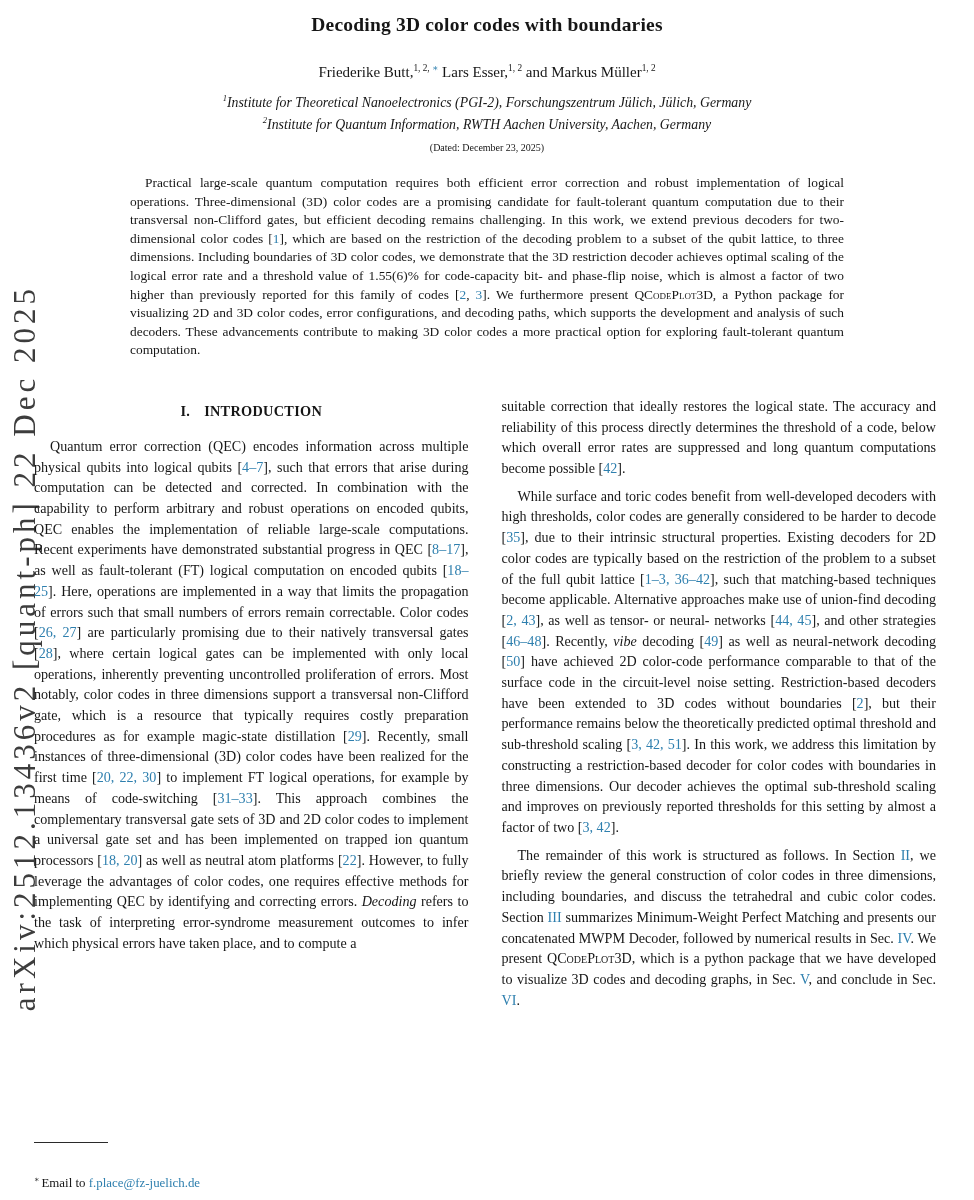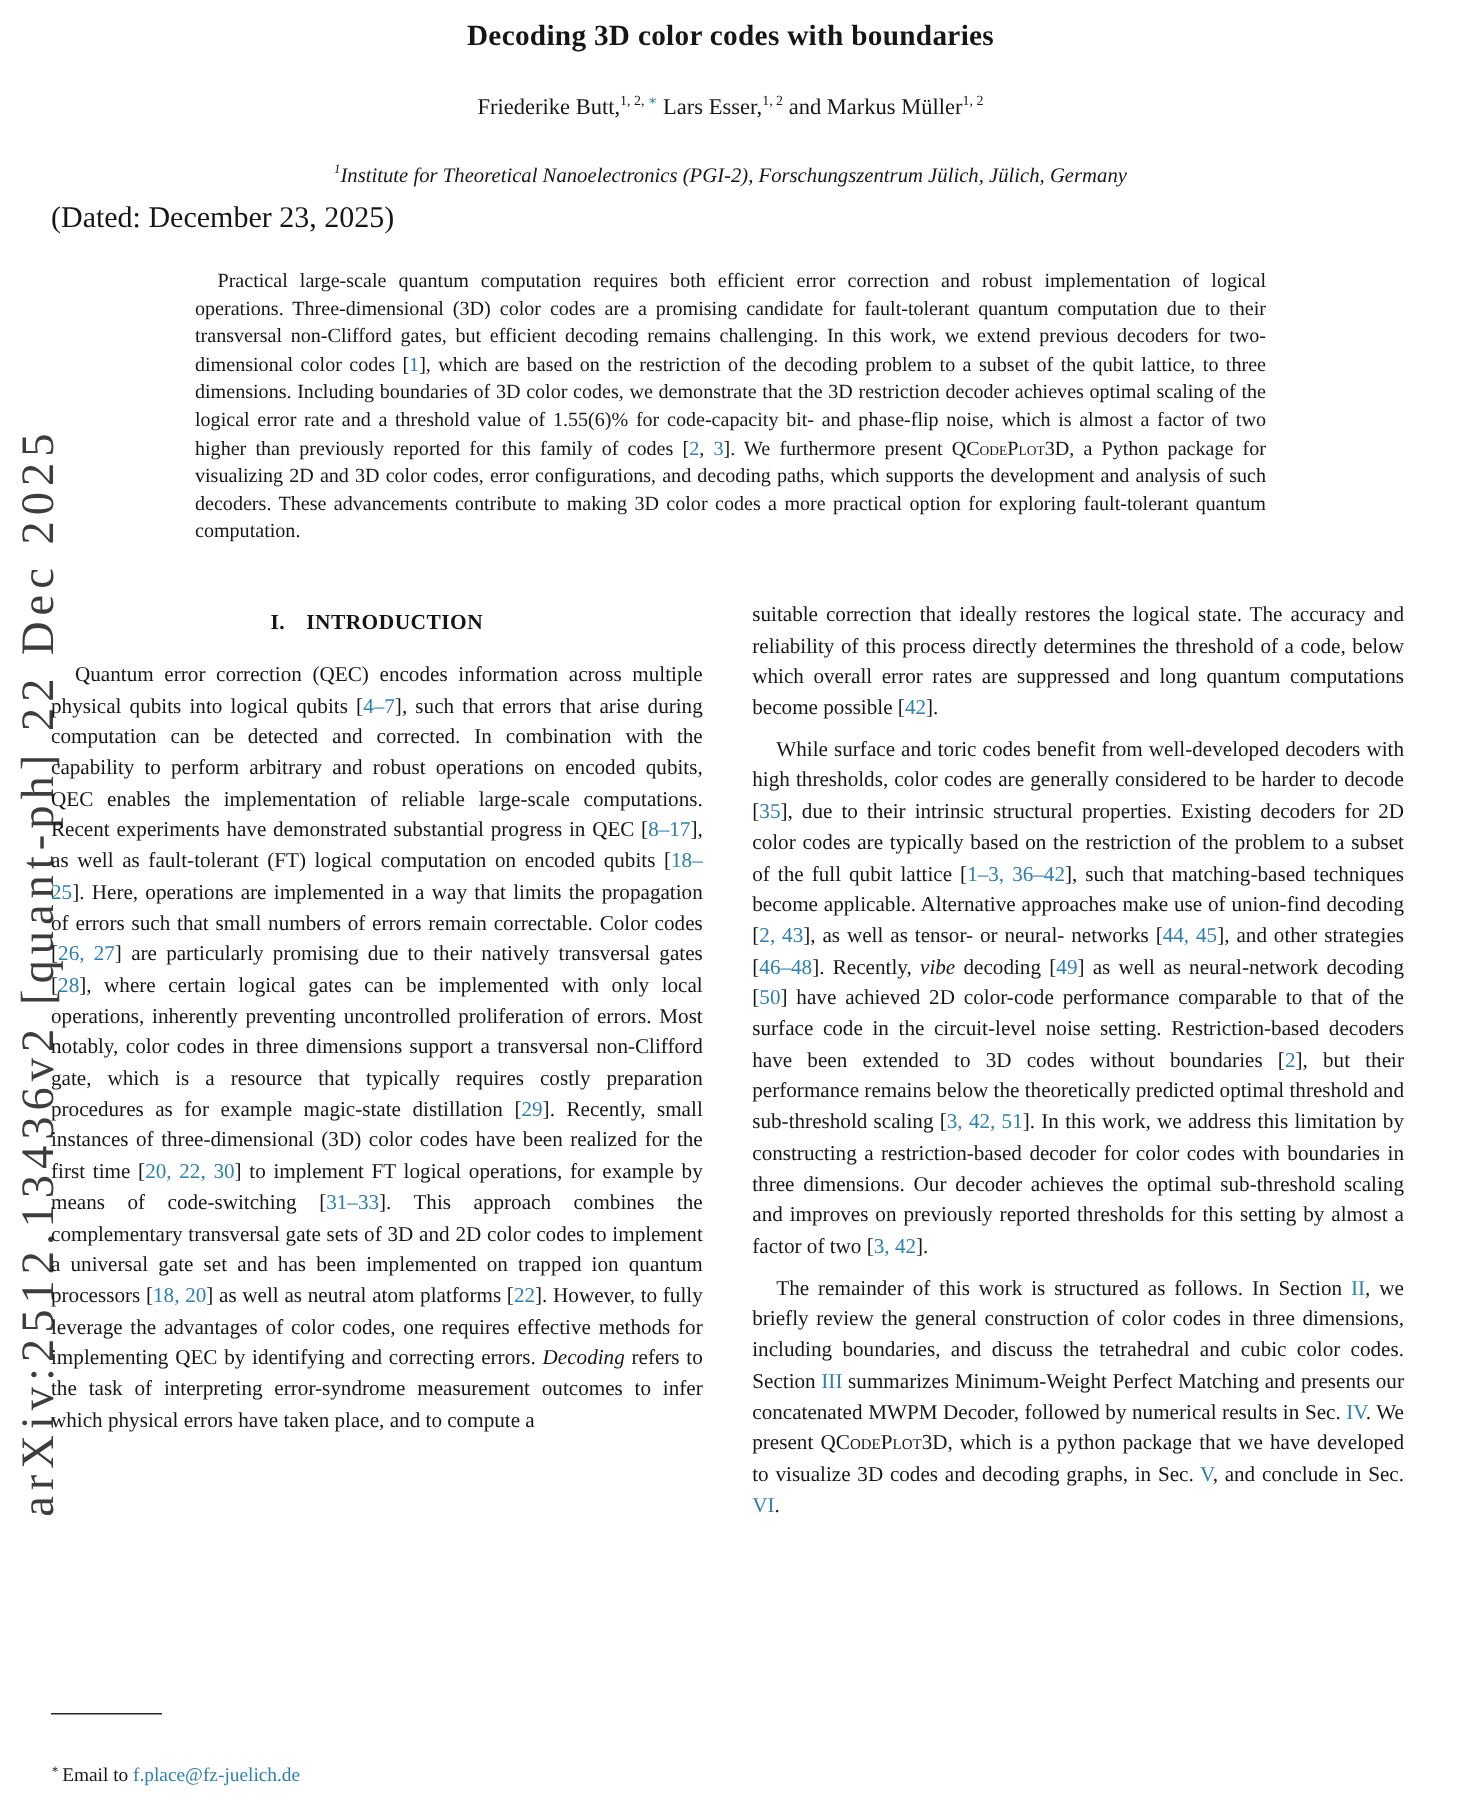--- a/index.html
+++ b/index.html
@@ -19,23 +19,23 @@
   .stamp-text {
     writing-mode: vertical-rl; transform: rotate(180deg);
     font-size: 31px; color: #3d3d3d; letter-spacing: 4px; white-space: nowrap;
   }
 
   .content { position: absolute; left: 0; top: 0; width: 974px; height: 1200px; padding: 6px 34px 0 34px; }
 
   .title { font-size: 19.5px; font-weight: 700; text-align: center; margin: 8px 0 0 0; letter-spacing: 0.2px; }
   .authors { text-align: center; font-size: 15px; margin-top: 28px; }
   .affil { text-align: center; font-style: italic; font-size: 13.8px; line-height: 1.45; }
-  .affil-1 { margin-top: 26px; }
+  .affil-1 { margin-top: 12px; }
   .affil-2 { margin-top: 2px; }
-  .dated { font-size: 20px; margin-top: 7px; }
+  .dated { text-align: center; font-size: 10px; margin-top: 7px; }
 
   .abstract {
     width: 714px; margin: 21px auto 0 auto;
     text-align: justify; font-size: 13.4px; line-height: 18.6px; text-indent: 15px;
   }
 
   .columns { display: flex; gap: 33px; margin-top: 36px; }
   .col { width: 434.5px; flex: 0 0 auto; }
 
   .sec-heading { text-align: center; font-weight: 700; font-size: 14.3px; margin: 7px 0 16px 0; letter-spacing: 0.3px; }
@@ -65,20 +65,21 @@
     <span class="stamp-text">arXiv:2512.13436v2 [quant-ph] 22 Dec 2025</span>
   </div>
 
   <div class="content">
 
     <h1 class="title">Decoding 3D color codes with boundaries</h1>
 
     <div class="authors"><span>Friederike Butt,</span><span class="sup">1, 2, </span><span class="supcite">∗</span><span> Lars Esser,</span><span class="sup">1, 2</span><span> and Markus Müller</span><span class="sup">1, 2</span></div>
 
     <div class="affil affil-1"><span class="sup">1</span><span>Institute for Theoretical Nanoelectronics (PGI-2), Forschungszentrum Jülich, Jülich, Germany</span></div>
+    <div class="affil affil-2"><span class="sup">2</span><span>Institute for Quantum Information, RWTH Aachen University, Aachen, Germany</span></div>
 
     <div class="dated">(Dated: December 23, 2025)</div>
 
     <div class="abstract"><span>Practical large-scale quantum computation requires both efficient error correction and robust implementation of logical operations. Three-dimensional (3D) color codes are a promising candidate for fault-tolerant quantum computation due to their transversal non-Clifford gates, but efficient decoding remains challenging. In this work, we extend previous decoders for two-dimensional color codes [</span><span class="cite">1</span><span>], which are based on the restriction of the decoding problem to a subset of the qubit lattice, to three dimensions. Including boundaries of 3D color codes, we demonstrate that the 3D restriction decoder achieves optimal scaling of the logical error rate and a threshold value of 1.55(6)% for code-capacity bit- and phase-flip noise, which is almost a factor of two higher than previously reported for this family of codes [</span><span class="cite">2</span><span>, </span><span class="cite">3</span><span>]. We furthermore present </span><span class="sc">QCodePlot3D</span><span>, a Python package for visualizing 2D and 3D color codes, error configurations, and decoding paths, which supports the development and analysis of such decoders. These advancements contribute to making 3D color codes a more practical option for exploring fault-tolerant quantum computation.</span></div>
 
     <div class="columns">
 
       <div class="col">
         <div class="sec-heading">
           <span class="sec-num">I.</span><span class="sec-title">INTRODUCTION</span>

